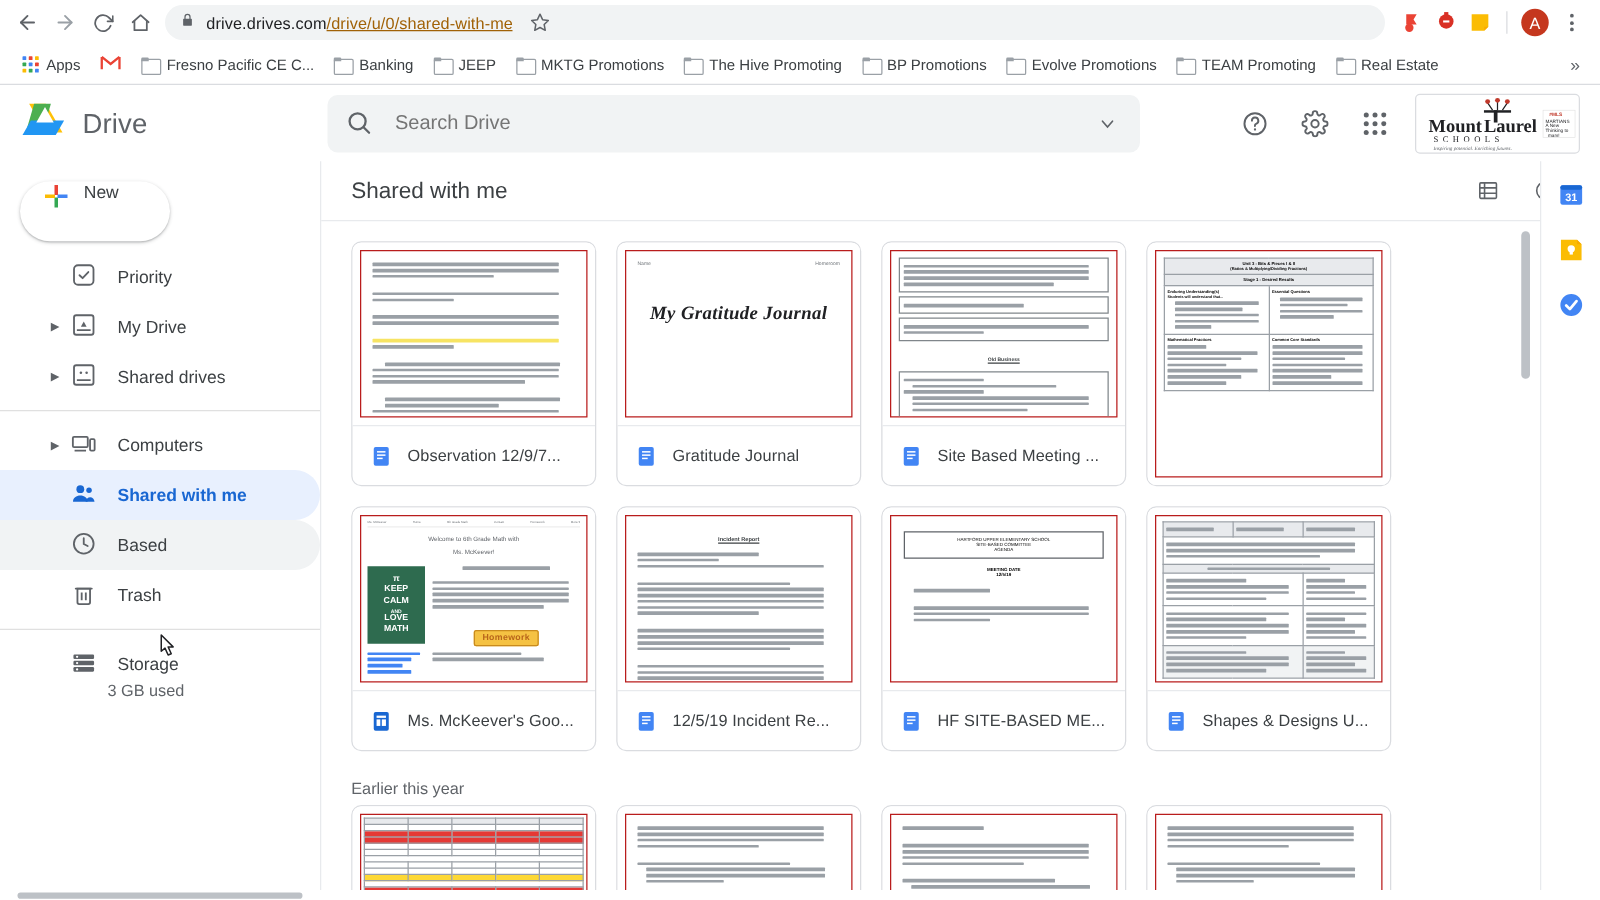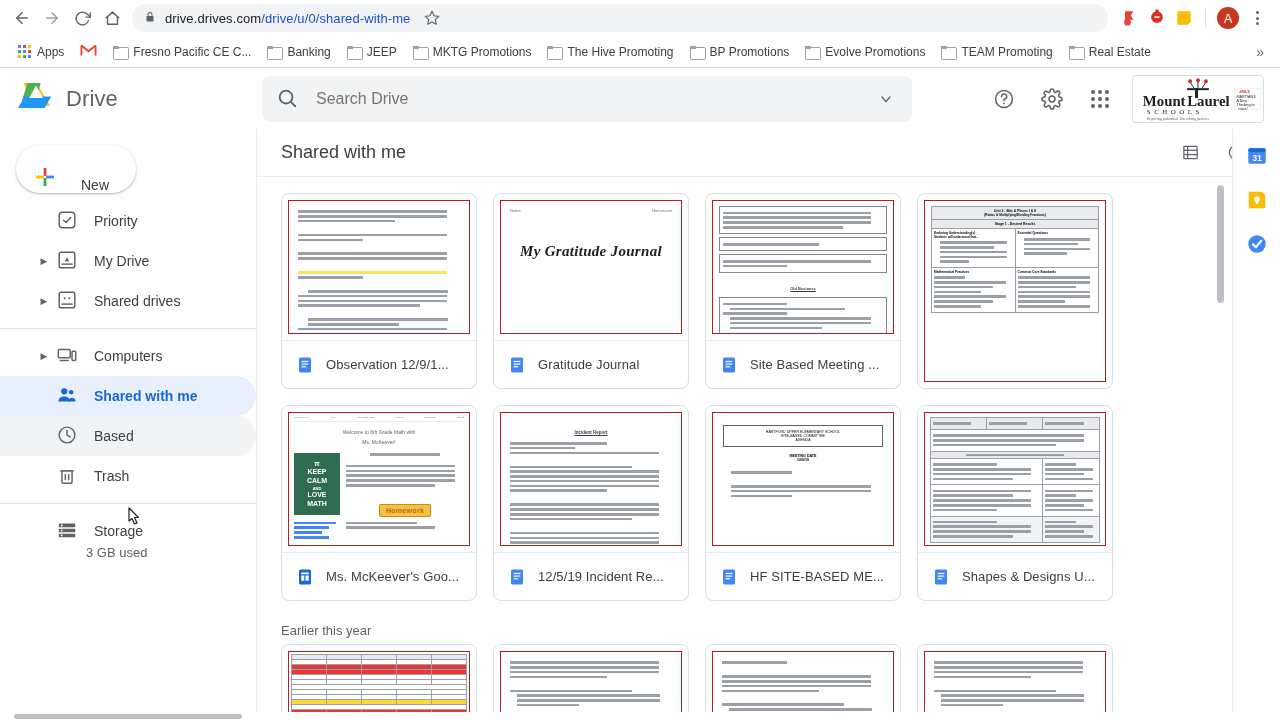--- a/index.html
+++ b/index.html
@@ -33,21 +33,21 @@
     flex: 1; height: 28px; margin: 0 6px 0 4px;
     background: #f1f3f4; border-radius: 14px;
     display: flex; align-items: center; padding: 0 12px;
     gap: 9px; min-width: 0;
   }
   .lock-ico { flex: none; color: #5f6368; }
   .url-text {
     font-size: 13px; color: #202124; white-space: nowrap;
     overflow: hidden; text-overflow: ellipsis; letter-spacing: .1px;
   }
-  .url-text .dim { color: #1d4ed8; }
+  .url-text .dim { color: #a16207; text-decoration: underline; }
   .star-btn {
     width: 26px; height: 26px; flex: none;
     display: flex; align-items: center; justify-content: center;
     color: #5f6368;
   }
   .ext-icons { display: flex; align-items: center; gap: 7px; padding: 0 4px; flex: none; }
   .ext-ico { width: 20px; height: 20px; position: relative; flex: none; }
   .chrome-divider { width: 1px; height: 18px; background: #dadce0; margin: 0 4px; flex: none; }
   .avatar-circle {
     width: 22px; height: 22px; border-radius: 50%;
@@ -129,21 +129,21 @@
     overflow: hidden; position: relative; flex: none;
   }
 
   
   .drive-body { display: flex; height: 591px; }
   .sidebar { width: 256px; flex: none; padding-top: 8px; position: relative; }
   .new-btn {
     margin: 8px 0 8px 16px; width: 120px; height: 48px;
     border-radius: 24px; background: #fff;
     box-shadow: 0 1px 3px rgba(60,64,67,.3), 0 1px 1px rgba(60,64,67,.15);
-    display: flex; align-items: flex-end; gap: 24px; padding-left: 17px;
+    display: flex; align-items: flex-start; gap: 10px; padding-left: 17px;
   }
   .new-label { font-size: 14px; color: #3c4043; }
   .nav-list { margin-top: 8px; }
   .nav-item {
     height: 40px; display: flex; align-items: center;
     border-radius: 0 20px 20px 0; padding-right: 12px;
     color: #3c4043; font-size: 14px; position: relative; padding-left: 32px;
   }
   .nav-item.active { background: #e8f0fe; color: #1967d2; font-weight: bold; }
   .nav-item.hover { background: #f1f3f4; }
@@ -653,21 +653,21 @@
               </div>
               <div class="card-foot">
                 <span class="ftype-ico">
                   <svg width="18" height="18" viewBox="0 0 24 24">
                       <rect x="4" y="2" width="16" height="20" rx="2" fill="#4285f4"></rect>
                       <rect x="7.5" y="6.5" width="9" height="1.6" fill="#fff"></rect>
                       <rect x="7.5" y="10" width="9" height="1.6" fill="#fff"></rect>
                       <rect x="7.5" y="13.5" width="6" height="1.6" fill="#fff"></rect>
                     </svg>
                 </span>
-                <span class="fname">Observation 12/9/1...</span>
+                <span class="fname">Observation 12/9/7...</span>
               </div>
             </div>
 
             <div class="file-card">
               <div class="thumb">
                 <div class="thumb-page">
                   <div class="hdr-row">
                     <span>Name</span>
                     <span>Homeroom</span>
                   </div>

